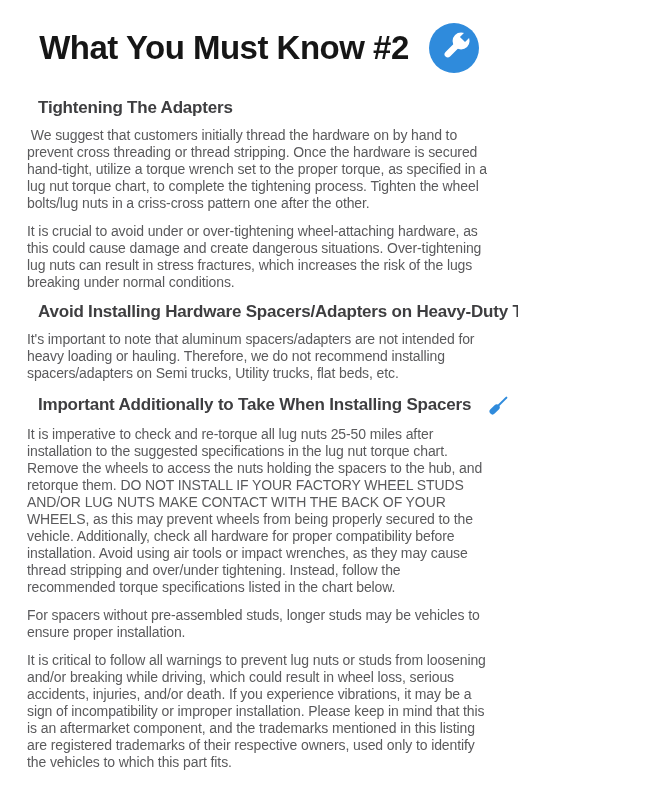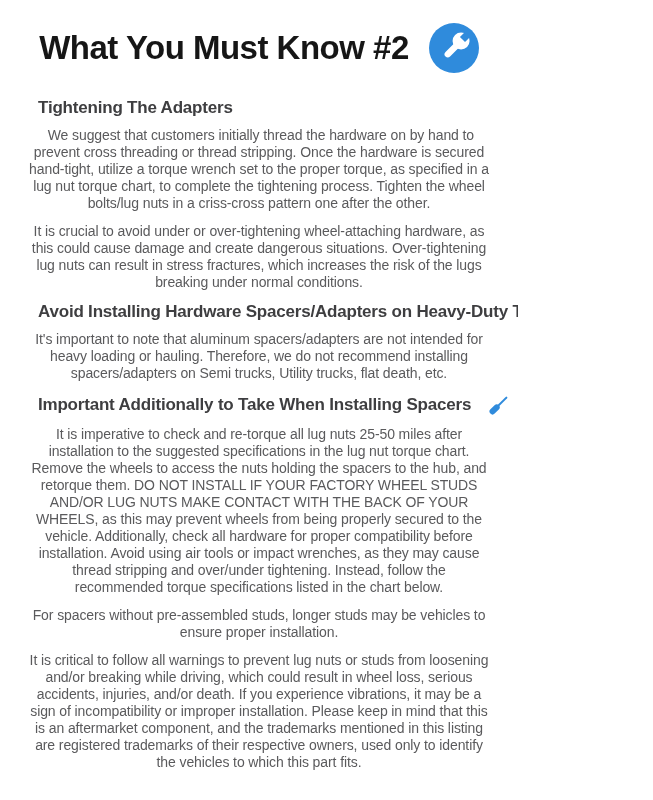--- a/index.html
+++ b/index.html
@@ -11,21 +11,20 @@
   }
   *{margin:0;padding:0;box-sizing:border-box;}
   html,body{background:#fff;}
   .page{
     position:relative;
     width:518px;height:800px;
     background:var(--bg);
     overflow:hidden;
     font-family:"Liberation Sans", sans-serif;
     padding:22px 27px 0 27px;
-    text-align:center;
   }
   .header{
     display:flex;
     align-items:center;
     justify-content:center;
     gap:20px;
     margin-bottom:24px;
     min-height:52px;
   }
   .title{
@@ -87,21 +86,21 @@
       <span>Tightening The Adapters</span>
     </h2>
     <p>&nbsp;We suggest that customers initially thread the hardware on by hand to prevent cross threading or thread stripping. Once the hardware is secured hand-tight, utilize a torque wrench set to the proper torque, as specified in a lug nut torque chart, to complete the tightening process. Tighten the wheel bolts/lug nuts in a criss-cross pattern one after the other.</p>
     <p>It is crucial to avoid under or over-tightening wheel-attaching hardware, as this could cause damage and create dangerous situations. Over-tightening lug nuts can result in stress fractures, which increases the risk of the lugs breaking under normal conditions.</p>
   </section>
 
   <section>
     <h2>
       <span>Avoid Installing Hardware Spacers/Adapters on Heavy-Duty Trucks</span>
     </h2>
-    <p>It's important to note that aluminum spacers/adapters are not intended for heavy loading or hauling. Therefore, we do not recommend installing spacers/adapters on Semi trucks, Utility trucks, flat death, etc.</p>
+    <p>It's important to note that aluminum spacers/adapters are not intended for heavy loading or hauling. Therefore, we do not recommend installing spacers/adapters on Semi trucks, Utility trucks, flat beds, etc.</p>
   </section>
 
   <section>
     <h2>
       <span>Important Additionally to Take When Installing Spacers</span>
       <span class="h-icon">
         <svg viewBox="0 0 26 26" width="24" height="24" aria-hidden="true">
           <g stroke="var(--accent)" stroke-linecap="round" fill="none">
             <line x1="6" y1="20" x2="10.5" y2="15.5" stroke-width="6.5"></line>
             <line x1="10.5" y1="15.5" x2="21" y2="5" stroke-width="2.2"></line>

